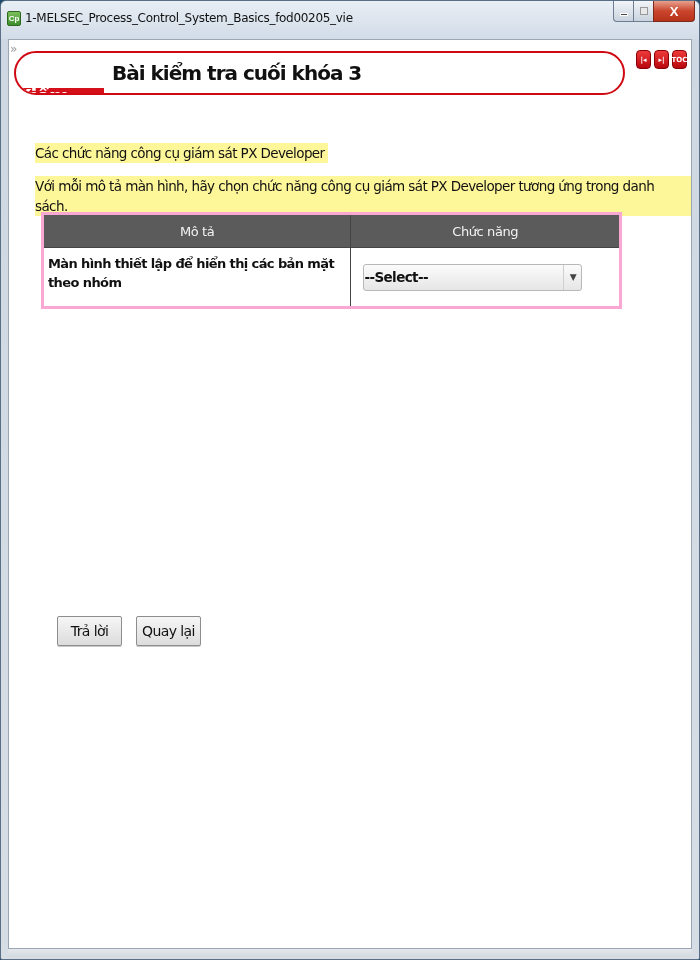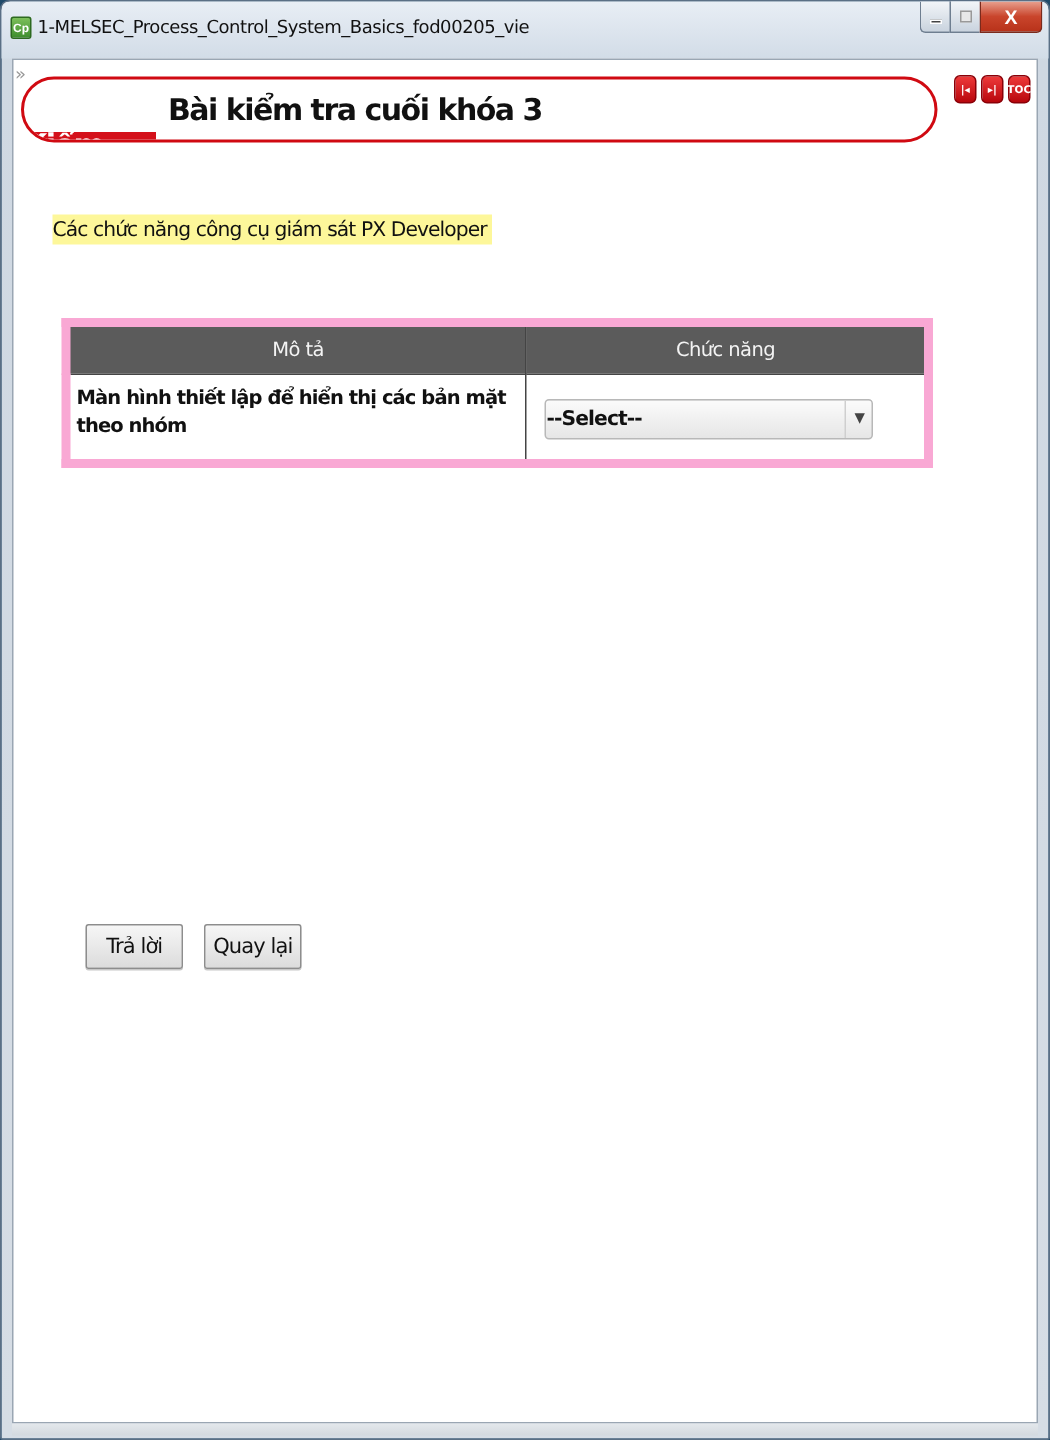--- a/index.html
+++ b/index.html
@@ -85,21 +85,21 @@
     .instructions { position: absolute; left: 26px; top: 92px; }
     .instr-line {
       display: inline-block; background: #fdf79a; font-size: 13.5px; color: #111;
       font-family: "DejaVu Sans", sans-serif; letter-spacing: -0.6px; line-height: 20px;
       padding-right: 3px;
     }
     .instr-row { height: 22px; margin-top: 11px; }
 
     .q-table {
       position: absolute; left: 32px; top: 172px; width: 581px;
-      border-collapse: collapse; border: 6px solid #f9a8d4; padding-left: 16px;
+      border-collapse: collapse; border: 3px solid #f9a8d4; padding-left: 16px;
     }
     .q-table th {
       background: #5b5b5b; color: #f3f3f3; font-weight: normal; font-size: 13px;
       height: 34px; border: 1px solid #444; font-family: "DejaVu Sans", sans-serif; letter-spacing: -0.4px;
     }
     .q-table td {
       border: 1px solid #444; vertical-align: top; font-size: 13px; color: #111;
       font-family: "DejaVu Sans", sans-serif; letter-spacing: -0.6px; line-height: 19px;
     }
     .q-table td.desc { width: 310px; padding: 6px 4px; }
@@ -174,20 +174,21 @@
       <div class="nav-btn">
           <span>▸|</span>
         </div>
       <div class="nav-btn">
           <span>TOC</span>
         </div>
     </div>
 
     <div class="instructions">
       <div class="instr-row"><span class="instr-line">Các chức năng công cụ giám sát PX Developer</span></div>
+      <div class="instr-row"><span class="instr-line">Với mỗi mô tả màn hình, hãy chọn chức năng công cụ giám sát PX Developer tương ứng trong danh sách.</span></div>
     </div>
 
     <table class="q-table">
       <thead>
         <tr>
           <th>Mô tả</th>
           <th>Chức năng</th>
         </tr>
       </thead>
       <tbody>

